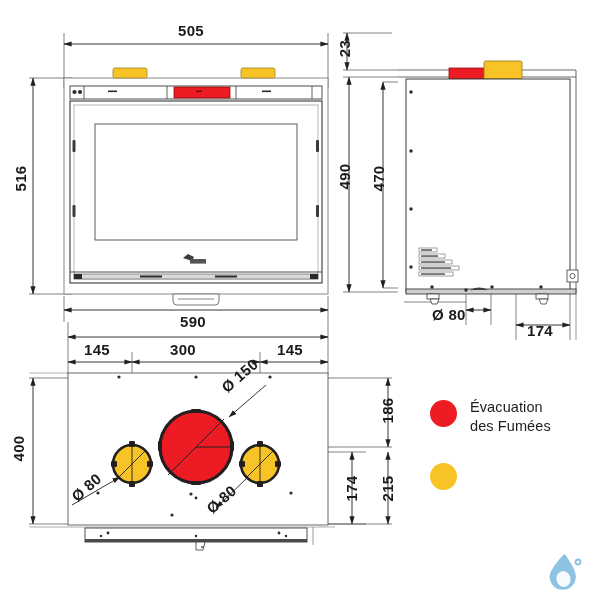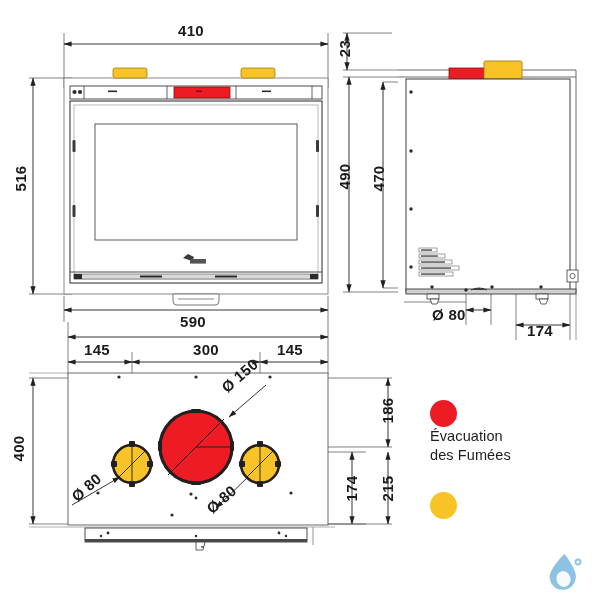--- a/index.html
+++ b/index.html
@@ -8,21 +8,21 @@
     font-family:"Liberation Sans","DejaVu Sans",sans-serif;
     color:#1a1a1a;
   }
   #sheet{position:absolute;inset:0;width:600px;height:600px;}
   .dimtxt{
     position:absolute;font-weight:700;font-size:15px;letter-spacing:.3px;
     color:#1a1a1a;white-space:nowrap;
   }
   .rot90{transform:rotate(-90deg);transform-origin:center center;}
   .legend{position:absolute;left:430px;top:398px;width:165px;}
-  .legend-row{display:flex;align-items:flex-start;margin-bottom:26px;flex-direction:column;}
+  .legend-row{display:flex;align-items:flex-start;margin-bottom:26px;}
   .swatch{width:27px;height:27px;border-radius:50%;flex:0 0 auto;margin-right:13px;margin-top:2px;}
   .legend-label{
     font-size:14.5px;line-height:1.28;font-weight:400;color:#1d1d1b;
     white-space:pre-line;letter-spacing:.1px;
   }
 </style>
 </head>
 <body>
 
 <svg id="sheet" viewBox="0 0 600 600" xmlns="http://www.w3.org/2000/svg">
@@ -301,32 +301,32 @@
   </g>
 
   <g class="wmg" transform="translate(548,552)">
     <path d="M24 2 C24 2 6 20 6 30 a16 16 0 0 0 32 0 C38 22 30 10 24 2 Z" fill="#8ec2e3" transform="scale(0.82) translate(-4,0)"></path>
     <ellipse cx="15.5" cy="27" rx="7" ry="8" fill="#ffffff" opacity="0.92" transform="rotate(-18 15.5 27)"></ellipse>
     <circle cx="30" cy="10" r="3.4" fill="#8ec2e3"></circle>
     <circle cx="30" cy="10" r="1.6" fill="#ffffff"></circle>
   </g>
 </svg>
 
-<div class="dimtxt" style="left:178px;top:22px;">410</div>
+<div class="dimtxt" style="left:178px;top:22px;">505</div>
 <div class="dimtxt rot90" style="left:8px;top:170px;">516</div>
 <div class="dimtxt" style="left:180px;top:313px;">590</div>
 
 <div class="dimtxt rot90" style="left:336px;top:40px;">23</div>
 <div class="dimtxt rot90" style="left:332px;top:168px;">490</div>
 <div class="dimtxt rot90" style="left:366px;top:170px;">470</div>
 <div class="dimtxt" style="left:432px;top:306px;">Ø 80</div>
 <div class="dimtxt" style="left:527px;top:322px;">174</div>
 
 <div class="dimtxt" style="left:84px;top:341px;">145</div>
-<div class="dimtxt" style="left:193px;top:341px;text-align:center;">300</div>
+<div class="dimtxt" style="left:170px;top:341px;text-align:center;">300</div>
 <div class="dimtxt" style="left:277px;top:341px;">145</div>
 <div class="dimtxt rot90" style="left:6px;top:440px;">400</div>
 <div class="dimtxt rot90" style="left:375px;top:402px;">186</div>
 <div class="dimtxt rot90" style="left:375px;top:480px;">215</div>
 <div class="dimtxt rot90" style="left:339px;top:480px;">174</div>
 <div class="dimtxt" style="left:218px;top:383px;transform:rotate(-41deg);transform-origin:left top;">Ø 150</div>
 <div class="dimtxt" style="left:68px;top:492px;transform:rotate(-41deg);transform-origin:left top;">Ø 80</div>
 <div class="dimtxt" style="left:203px;top:504px;transform:rotate(-41deg);transform-origin:left top;">Ø 80</div>
 
 <div class="legend">

